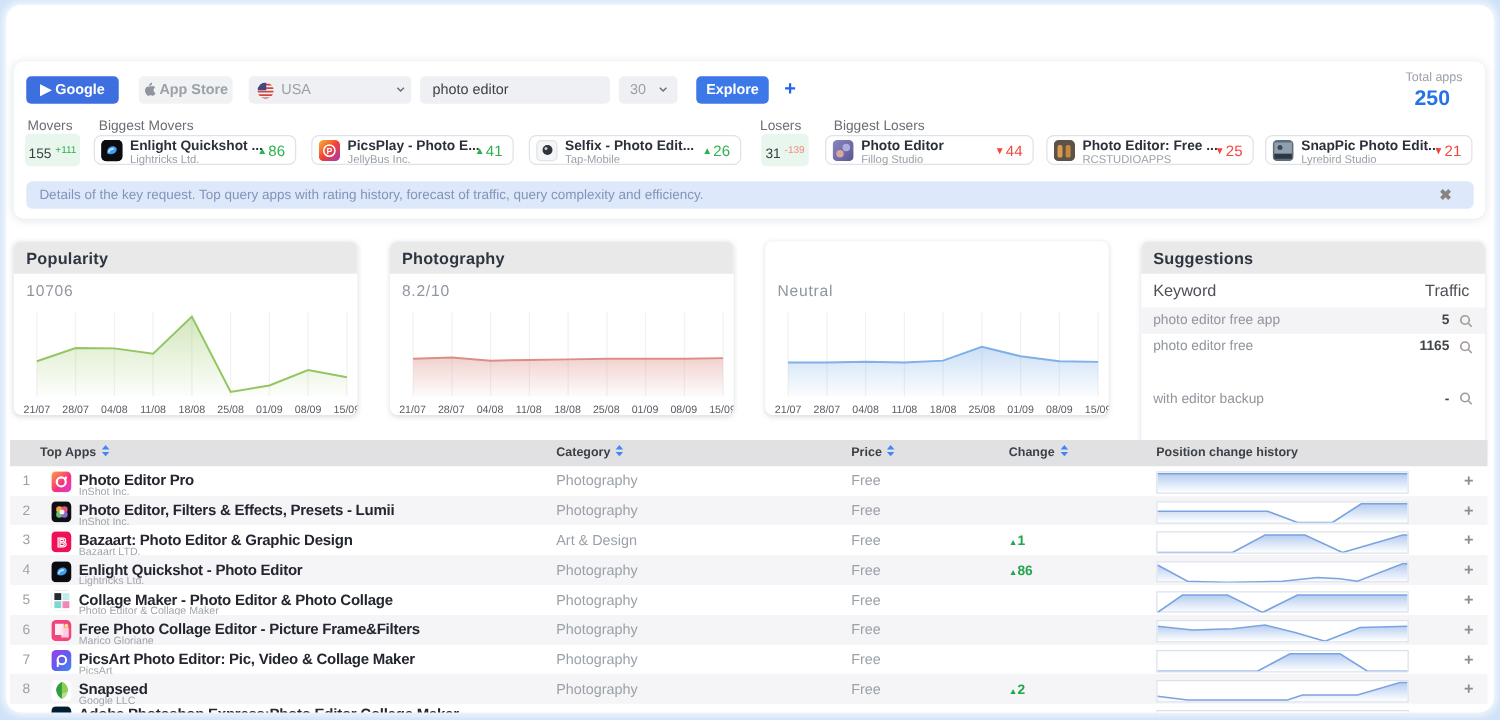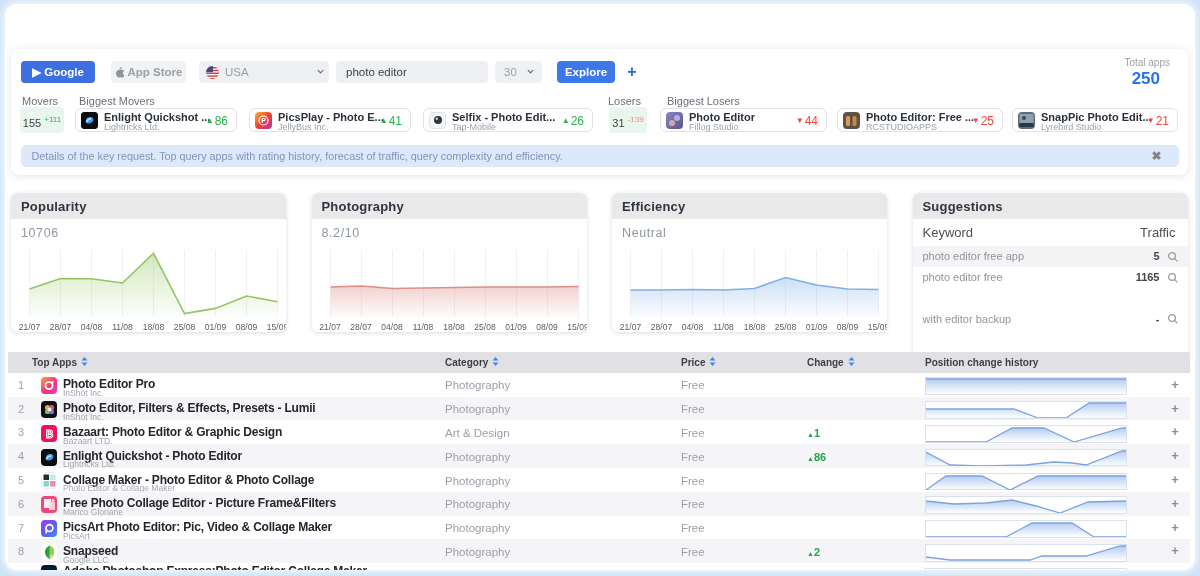--- a/index.html
+++ b/index.html
@@ -240,21 +240,20 @@
       <span class="xlab" style="left:65.5px;">04/08</span>
       <span class="xlab" style="left:96.5px;">11/08</span>
       <span class="xlab" style="left:127.5px;">18/08</span>
       <span class="xlab" style="left:158.5px;">25/08</span>
       <span class="xlab" style="left:189.5px;">01/09</span>
       <span class="xlab" style="left:220.5px;">08/09</span>
       <span class="xlab" style="left:251.5px;">15/09</span>
   </div>
 
   <div class="gcard" style="left:607px;">
-    <div class="hd">Efficiency</div>
     <div class="val">Neutral</div>
     <svg class="abs" style="left:0;top:55px;" width="275" height="70" viewBox="0 0 275 70">
       <defs>
           <linearGradient id="bf" x1="0" y1="0" x2="0" y2="1">
             <stop offset="0" stop-color="#7fb0e8" stop-opacity="0.4"></stop>
             <stop offset="1" stop-color="#7fb0e8" stop-opacity="0.03"></stop>
           </linearGradient>
         </defs>
       <g stroke="#f1f1f2" stroke-width="1">
         <line x1="18.5" y1="2" x2="18.5" y2="69"></line>

